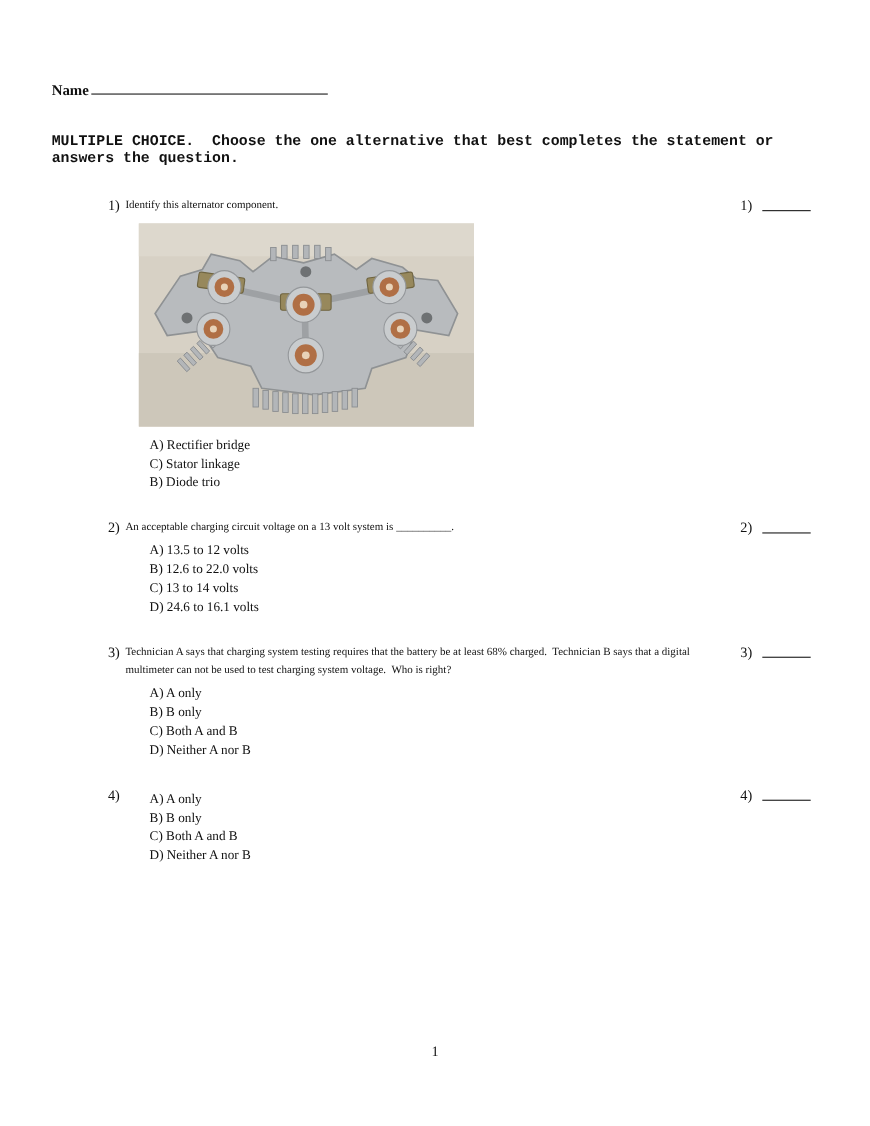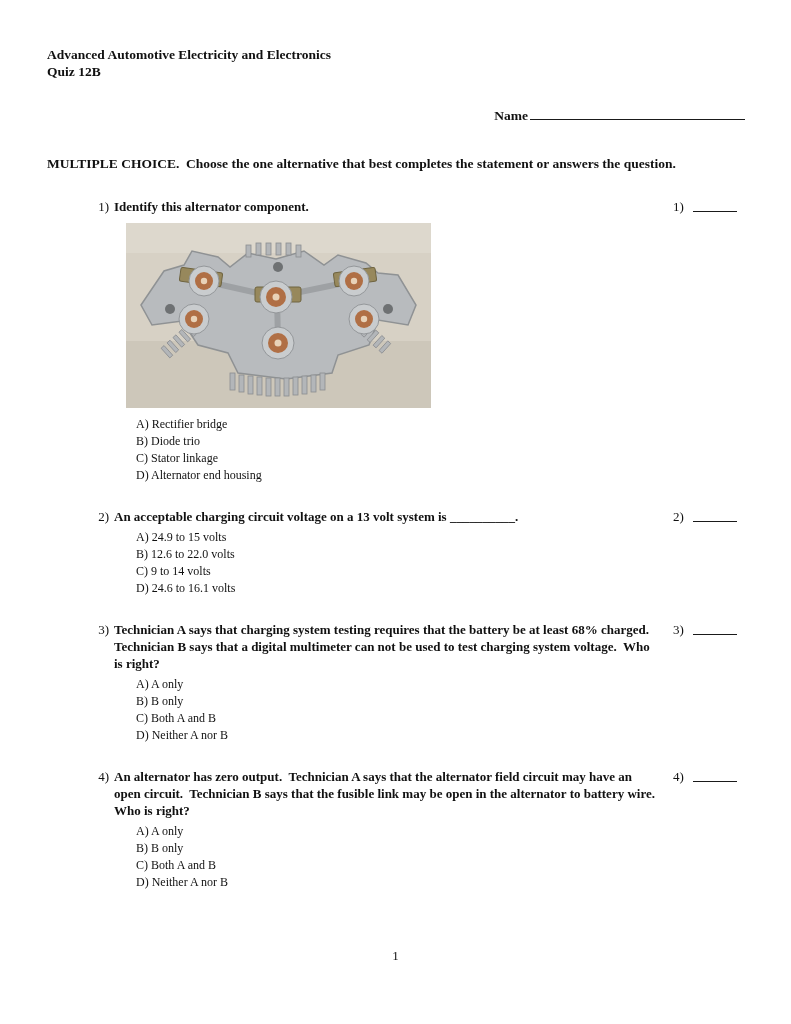--- a/index.html
+++ b/index.html
@@ -20,35 +20,35 @@
     right: 46px;
   }
   .header div {
     font-weight: bold;
     font-size: 13.5px;
     line-height: 17px;
   }
   .name-row {
     margin-top: 26px;
     font-size: 13.5px;
-    text-align: right;
   }
   .name-label { font-weight: bold; }
   .name-line {
     display: inline-block;
     width: 215px;
     border-bottom: 1.2px solid #1a1a1a;
     height: 13px;
     margin-left: 2px;
   }
   .section-heading {
     margin-top: 32px;
     font-weight: bold;
     font-size: 13.5px;
     white-space: pre-wrap;
+    font-family: Liberation Mono, monospace;
   }
   .questions {
     margin-top: 26px;
     margin-left: 42px;
   }
   .question {
     display: flex;
     align-items: flex-start;
     margin-bottom: 24px;
   }
@@ -57,24 +57,23 @@
   .q-num {
     flex-shrink: 0;
     width: 20px;
     text-align: right;
     margin-right: 5px;
     font-size: 13px;
     line-height: 17px;
   }
   .q-body { flex: 1; }
   .q-text {
-    font-size: 13px;
+    font-size: 10px;
     line-height: 17px;
     white-space: pre-wrap;
-    font-weight: bold;
   }
   .q-image {
     margin: 8px 0 8px 12px;
     width: 305px;
     height: 185px;
     line-height: 0;
   }
   .q-options {
     margin-top: 4px;
     margin-left: 22px;
@@ -106,24 +105,20 @@
     width: 100%;
     text-align: center;
     font-size: 13px;
   }
 </style>
 </head>
 <body>
 
 <div class="doc">
 
-  <div class="header">
-    <div>Advanced Automotive Electricity and Electronics</div>
-    <div>Quiz 12B</div>
-  </div>
 
   <div class="name-row">
     <span class="name-label">Name</span><span class="name-line"></span>
   </div>
 
   <div class="section-heading">MULTIPLE CHOICE.  Choose the one alternative that best completes the statement or answers the question.</div>
 
   <div class="questions">
 
     <div class="question">
@@ -215,43 +210,42 @@
                   <circle cx="68" cy="96" r="3.2" fill="#e8d2b8"></circle>
                   <circle cx="150" cy="74" r="3.5" fill="#e8d2b8"></circle>
                   <circle cx="152" cy="120" r="3.5" fill="#e8d2b8"></circle>
                   <circle cx="228" cy="58" r="3.2" fill="#e8d2b8"></circle>
                   <circle cx="238" cy="96" r="3.2" fill="#e8d2b8"></circle>
                 </g>
               </svg>
             </div>
             <div class="q-options">
               <div>A) Rectifier bridge</div>
+              <div>C) Stator linkage</div>
               <div>B) Diode trio</div>
-              <div>C) Stator linkage</div>
-              <div>D) Alternator end housing</div>
             </div>
           </div>
         </div>
       </div>
       <div class="q-answer">
         <span>1)</span>
           <span class="answer-line"></span>
       </div>
     </div>
 
     <div class="question">
       <div class="q-main">
         <div class="q-line">
           <span class="q-num">2)</span>
           <div class="q-body">
             <div class="q-text">An acceptable charging circuit voltage on a 13 volt system is __________.</div>
             <div class="q-options">
-              <div>A) 24.9 to 15 volts</div>
+              <div>A) 13.5 to 12 volts</div>
               <div>B) 12.6 to 22.0 volts</div>
-              <div>C) 9 to 14 volts</div>
+              <div>C) 13 to 14 volts</div>
               <div>D) 24.6 to 16.1 volts</div>
             </div>
           </div>
         </div>
       </div>
       <div class="q-answer">
         <span>2)</span>
           <span class="answer-line"></span>
       </div>
     </div>
@@ -275,21 +269,20 @@
         <span>3)</span>
           <span class="answer-line"></span>
       </div>
     </div>
 
     <div class="question">
       <div class="q-main">
         <div class="q-line">
           <span class="q-num">4)</span>
           <div class="q-body">
-            <div class="q-text">An alternator has zero output.  Technician A says that the alternator field circuit may have an open circuit.  Technician B says that the fusible link may be open in the alternator to battery wire.  Who is right?</div>
             <div class="q-options">
               <div>A) A only</div>
               <div>B) B only</div>
               <div>C) Both A and B</div>
               <div>D) Neither A nor B</div>
             </div>
           </div>
         </div>
       </div>
       <div class="q-answer">

